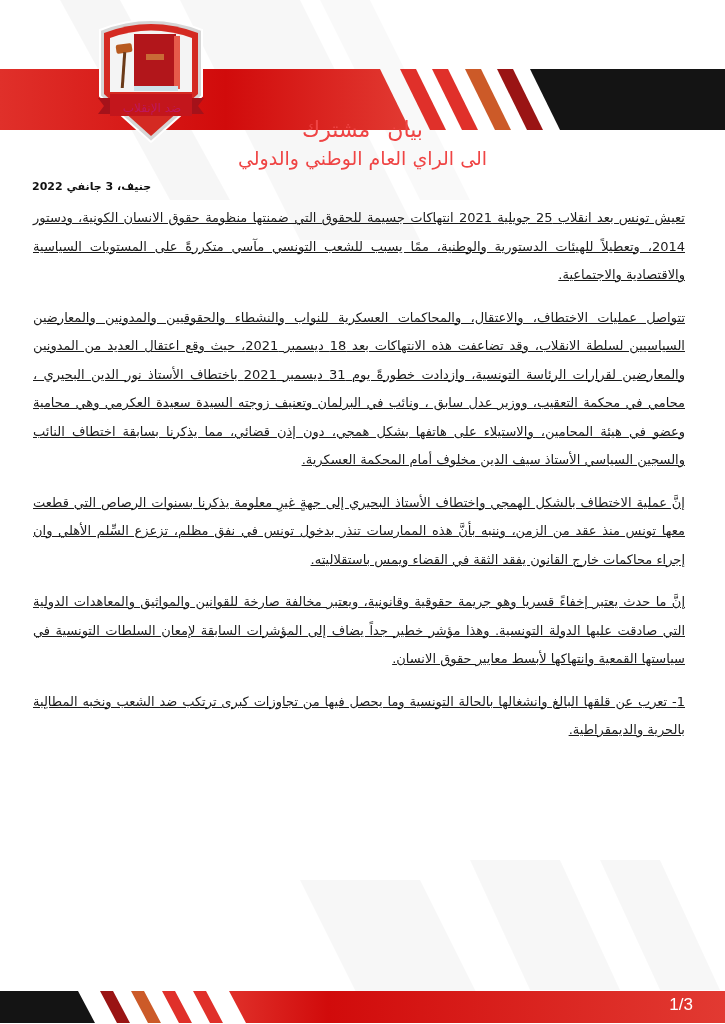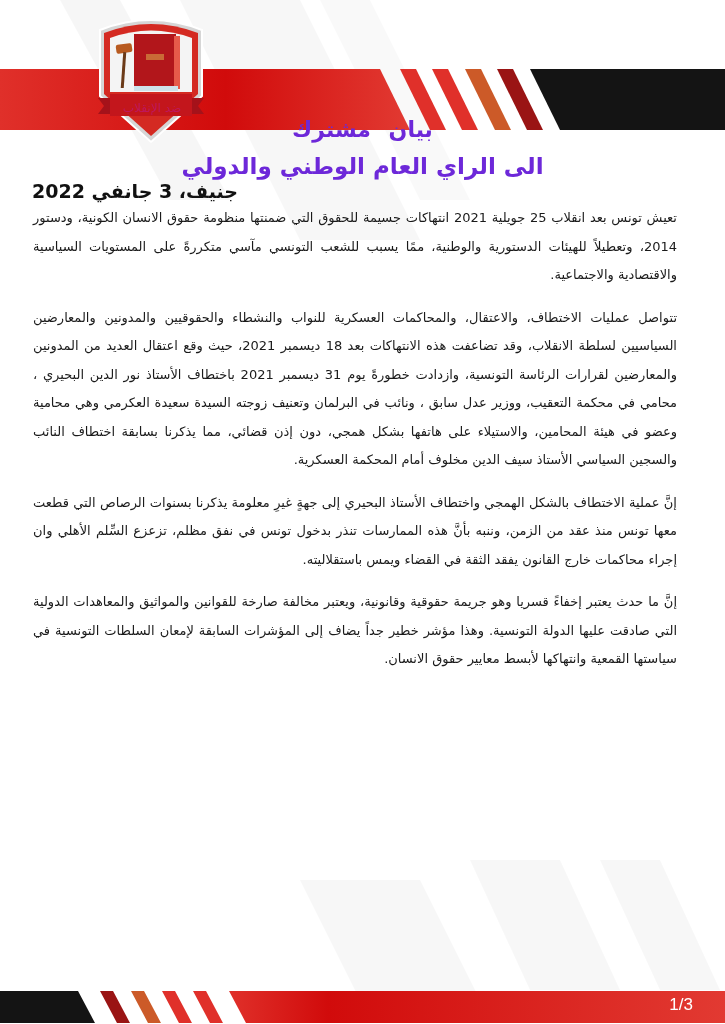--- a/index.html
+++ b/index.html
@@ -15,37 +15,37 @@
   
   .header-band { position: absolute; left: 0; top: 0; width: 725px; height: 140px; }
   .emblem { position: absolute; left: 90px; top: 14px; width: 122px; height: 132px; }
   .emblem-label {
     position: absolute; left: 22px; top: 86px; width: 80px; height: 16px;
     color: #be185d; font-size: 12px; line-height: 16px; text-align: center;
     font-family: "DejaVu Sans", sans-serif; direction: rtl;
   }
   .title-block {
     position: absolute; left: 0; width: 725px; text-align: center;
-    color: #6d28d9; font-weight: bold; direction: rtl;
+    color: #ef4444; font-weight: normal; direction: rtl;
     font-family: "DejaVu Sans", sans-serif;
   }
   .title-1 { top: 116px; font-size: 22px; line-height: 28px; word-spacing: 10px; }
-  .title-2 { top: 151px; font-size: 23px; line-height: 30px; }
+  .title-2 { top: 143px; font-size: 19px; line-height: 30px; }
 
   .date-line {
     position: absolute; left: 32px; top: 180px; width: 660px;
     text-align: left; direction: rtl; unicode-bidi: plaintext;
-    font-weight: bold; font-size: 19px; color: #111;
+    font-weight: bold; font-size: 11px; color: #111;
   }
   .content {
     position: absolute; left: 33px; top: 204px; width: 660px;
     direction: rtl; text-align: justify; color: #1a1a1a;
     font-size: 13px; line-height: 28.5px;
   }
-  .content p { margin: 0 16px 14px 0; text-align-last: right; }
+  .content p { margin: 0 8px 14px 0; text-align-last: right; text-decoration: underline; }
   .content p.tight { margin-bottom: 0; }
   .content p.mb2 { margin-bottom: 20px; }
 
   .footer-band { position: absolute; left: 0; top: 990px; width: 725px; height: 34px; }
   .page-num {
     position: absolute; right: 32px; top: 992px;
     color: #ffffff; font-size: 17px; font-family: "Liberation Sans", sans-serif;
     line-height: 26px;
   }
 </style>
@@ -105,20 +105,21 @@
 <div class="title-block title-1">بيان مشترك</div>
 <div class="title-block title-2">الى الراي العام الوطني والدولي</div>
 
 <div class="date-line">جنيف، 3 جانفي 2022</div>
 
 <div class="content">
   <p>تعيش تونس بعد انقلاب 25 جويلية 2021 انتهاكات جسيمة للحقوق التي ضمنتها منظومة حقوق الانسان الكونية، ودستور 2014، وتعطيلاً للهيئات الدستورية والوطنية، ممًا يسبب للشعب التونسي مآسي متكررةً على المستويات السياسية والاقتصادية والاجتماعية.</p>
   <p>تتواصل عمليات الاختطاف، والاعتقال، والمحاكمات العسكرية للنواب والنشطاء والحقوقيين والمدونين والمعارضين السياسيين لسلطة الانقلاب، وقد تضاعفت هذه الانتهاكات بعد 18 ديسمبر 2021، حيث وقع اعتقال العديد من المدونين والمعارضين لقرارات الرئاسة التونسية، وازدادت خطورةً يوم 31 ديسمبر 2021  باختطاف الأستاذ نور الدين البحيري ، محامي في محكمة التعقيب، ووزير عدل سابق ، ونائب في البرلمان وتعنيف زوجته السيدة سعيدة العكرمي وهي محامية وعضو في هيئة المحامين، والاستيلاء على هاتفها  بشكل همجي، دون إذن قضائي، مما يذكرنا بسابقة اختطاف النائب والسجين السياسي الأستاذ سيف الدين مخلوف أمام المحكمة العسكرية.</p>
   <p>إنَّ عملية الاختطاف بالشكل الهمجي واختطاف الأستاذ البحيري إلى جهةٍ غيرِ معلومة يذكرنا بسنوات الرصاص التي قطعت معها تونس منذ عقد من الزمن، وننبه بأنَّ هذه الممارسات تنذر بدخول تونس في نفق مظلم، تزعزع السِّلم الأهلي وان إجراء محاكمات خارج القانون يفقد الثقة في القضاء ويمس باستقلاليته.</p>
   <p>إنَّ ما حدث يعتبر إخفاءً قسريا وهو جريمة حقوقية وقانونية، ويعتبر مخالفة صارخة للقوانين والمواثيق والمعاهدات الدولية التي صادقت عليها الدولة التونسية. وهذا مؤشر خطير جداً يضاف إلى المؤشرات السابقة لإمعان السلطات التونسية في سياستها القمعية وانتهاكها لأبسط معايير حقوق الانسان.</p>
+  <p class="tight">1- تعرب عن قلقها البالغ وانشغالها بالحالة التونسية وما يحصل فيها من تجاوزات كبرى ترتكب ضد الشعب ونخبه المطالِبة بالحرية والديمقراطية.</p>
 </div>
 
 <svg class="footer-band" viewBox="0 0 725 34">
   <defs>
     <linearGradient id="redGrad2" x1="0" x2="1" y1="0" y2="0">
       <stop offset="0" stop-color="#e0302a"></stop>
       <stop offset="0.2" stop-color="#d10b0b"></stop>
       <stop offset="1" stop-color="#e23a32"></stop>
     </linearGradient>
   </defs>

